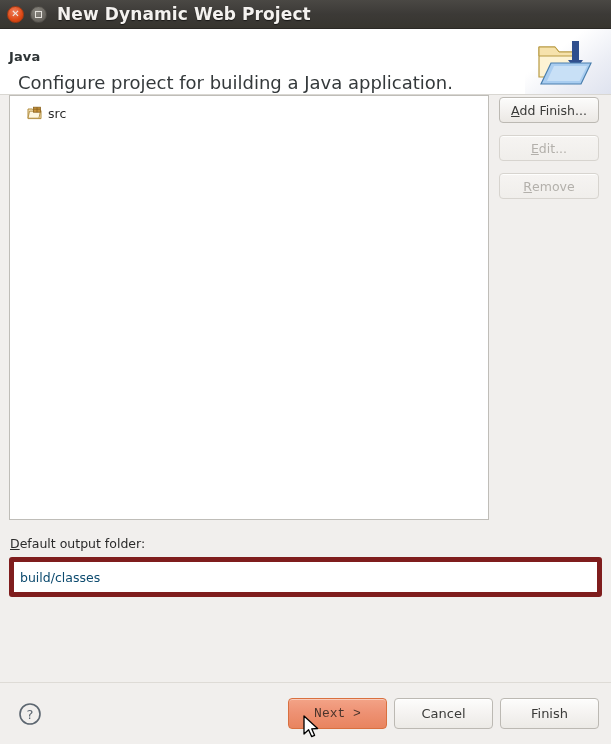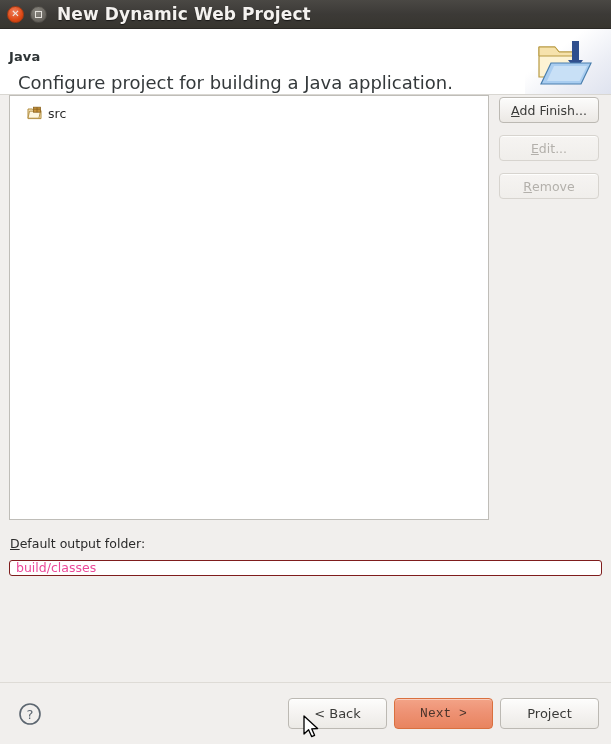--- a/index.html
+++ b/index.html
@@ -182,28 +182,28 @@
   .btn.disabled {
     color: #b3b0ab;
     background: linear-gradient(to bottom, #f6f4f2 0%, #f0eeeb 100%);
     border-color: #d7d4cf;
   }
 
   .out-label { margin-top: 16px; }
 
   .textfield {
     width: 100%;
-    height: 16px;
-    box-sizing: border-box;
-    border: 1px solid #7f1d1d;
+    height: 40px;
+    box-sizing: border-box;
+    border: 5px solid #7f1d1d;
     border-radius: 3px;
     background: #ffffff;
     font-family: inherit;
     font-size: 12.5px;
-    color: #ec4899;
+    color: #0c4a6e;
     padding: 0 6px;
     outline: none;
   }
 
   
   .footer {
     flex: 0 0 auto;
     height: 62px;
     border-top: 1px solid #dedbd6;
     position: relative;
@@ -338,23 +338,23 @@
 
   <div class="footer">
     <span class="help-icon">
       <svg width="24" height="24" viewBox="0 0 24 24">
         <circle cx="12" cy="12" r="10" fill="none" stroke="#5c6670" stroke-width="1.6"></circle>
         <text x="12" y="17" text-anchor="middle" font-family="DejaVu Sans, sans-serif" font-size="13" fill="#5c6670">?</text>
       </svg>
     </span>
 
     <div class="footer-buttons">
-      <div class="fbtn">&lt; Back</div>
       <div class="fbtn primary">Next &gt;</div>
-      <div class="fbtn">Project</div>
+      <div class="fbtn">Cancel</div>
+      <div class="fbtn">Finish</div>
     </div>
   </div>
 
   <span class="cursor">
     <svg width="18" height="26" viewBox="0 0 18 26">
       <path d="M1 1 L1 19 L5.6 14.8 L8.6 21.6 L11.6 20.3 L8.7 13.8 L14.6 13.5 Z" fill="#ffffff" stroke="#000000" stroke-width="1.3" stroke-linejoin="round"></path>
     </svg>
   </span>
 
 </div>

